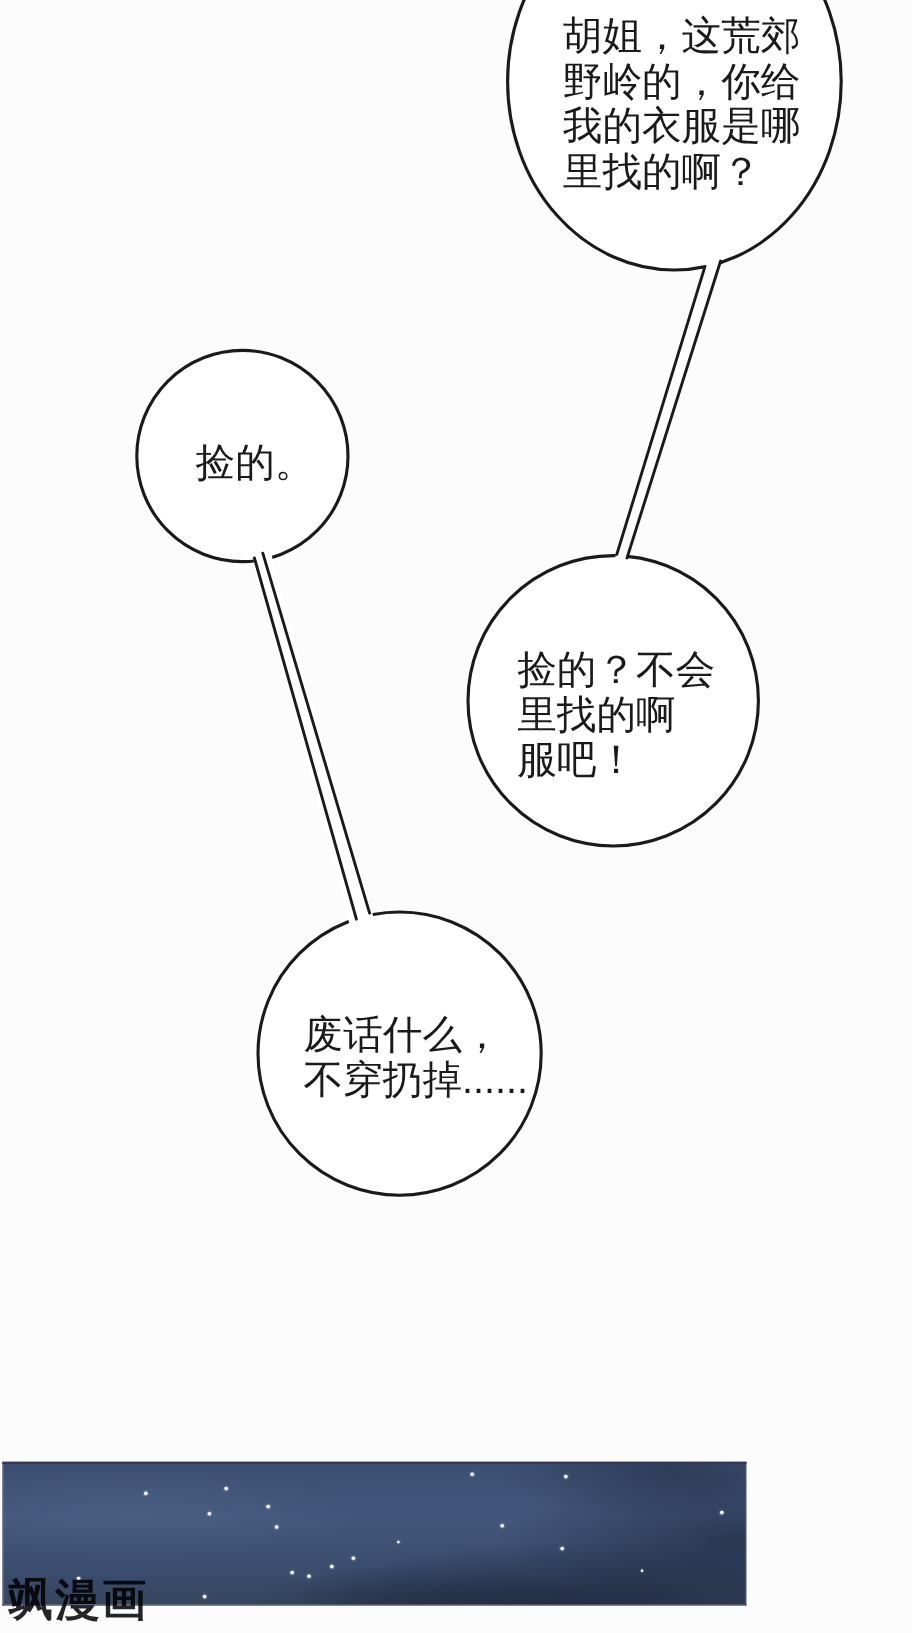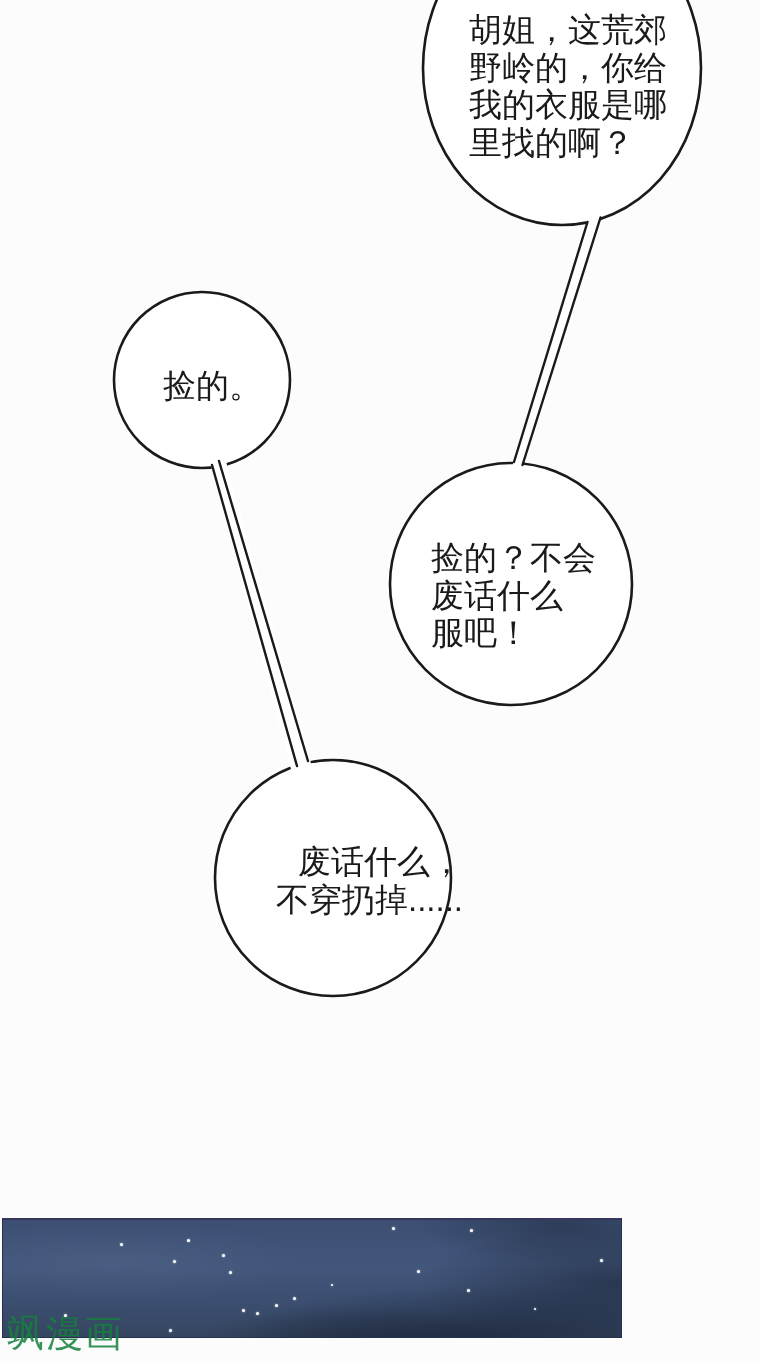--- a/index.html
+++ b/index.html
@@ -18,21 +18,21 @@
     z-index: 3;
     color: #1a1a1a;
     font-size: 33px;
     line-height: 37.5px;
     white-space: pre-line;
     letter-spacing: 0;
   }
   .speech.t-a { left: 469px; top: 11px;  width: 215px; }
   .speech.t-b { left: 163px; top: 367px; text-align: center; }
   .speech.t-c { left: 431px; top: 539px; width: 185px; }
-  .speech.t-d { left: 253px; top: 843px; width: 210px; text-align: right; }
+  .speech.t-d { left: 253px; top: 843px; width: 210px; }
 
   .night-sky {
     position: absolute;
     left: 2px; top: 1218px;
     width: 620px; height: 120px;
     z-index: 1;
     border: 1px solid #263350;
     border-top: 2px solid #35375c;
     box-sizing: border-box;
     background:
@@ -49,23 +49,23 @@
     border-radius: 50%;
     background: #ffffff;
     box-shadow: 0 0 2px rgba(255,255,255,0.8);
   }
 
   .watermark {
     position: absolute;
     left: 7px; top: 1309px;
     z-index: 4;
     font-size: 37px;
-    font-weight: normal;
+    font-weight: bold;
     letter-spacing: 2px;
-    color: #15803d;
+    color: #000000;
     opacity: 0.85;
   }
 </style>
 </head>
 <body>
 
 <div class="stage">
 
   <div class="night-sky">
       <span class="star" style="left: 19%; top: 20%; background: rgb(255, 255, 255);"></span>
@@ -108,20 +108,20 @@
       <line x1="219" y1="461" x2="308" y2="761" stroke="#1a1a1a" stroke-width="2.4" stroke-linecap="round"></line>
     </g>
   </svg>
 
   <div class="speech t-a">胡姐，这荒郊
 野岭的，你给
 我的衣服是哪
 里找的啊？</div>
   <div class="speech t-b">捡的。</div>
   <div class="speech t-c">捡的？不会
-废话什么
+里找的啊
 服吧！</div>
   <div class="speech t-d">废话什么，
 不穿扔掉......</div>
 
   <div class="watermark">飒漫画</div>
 
 </div>
 
 </body></html>

